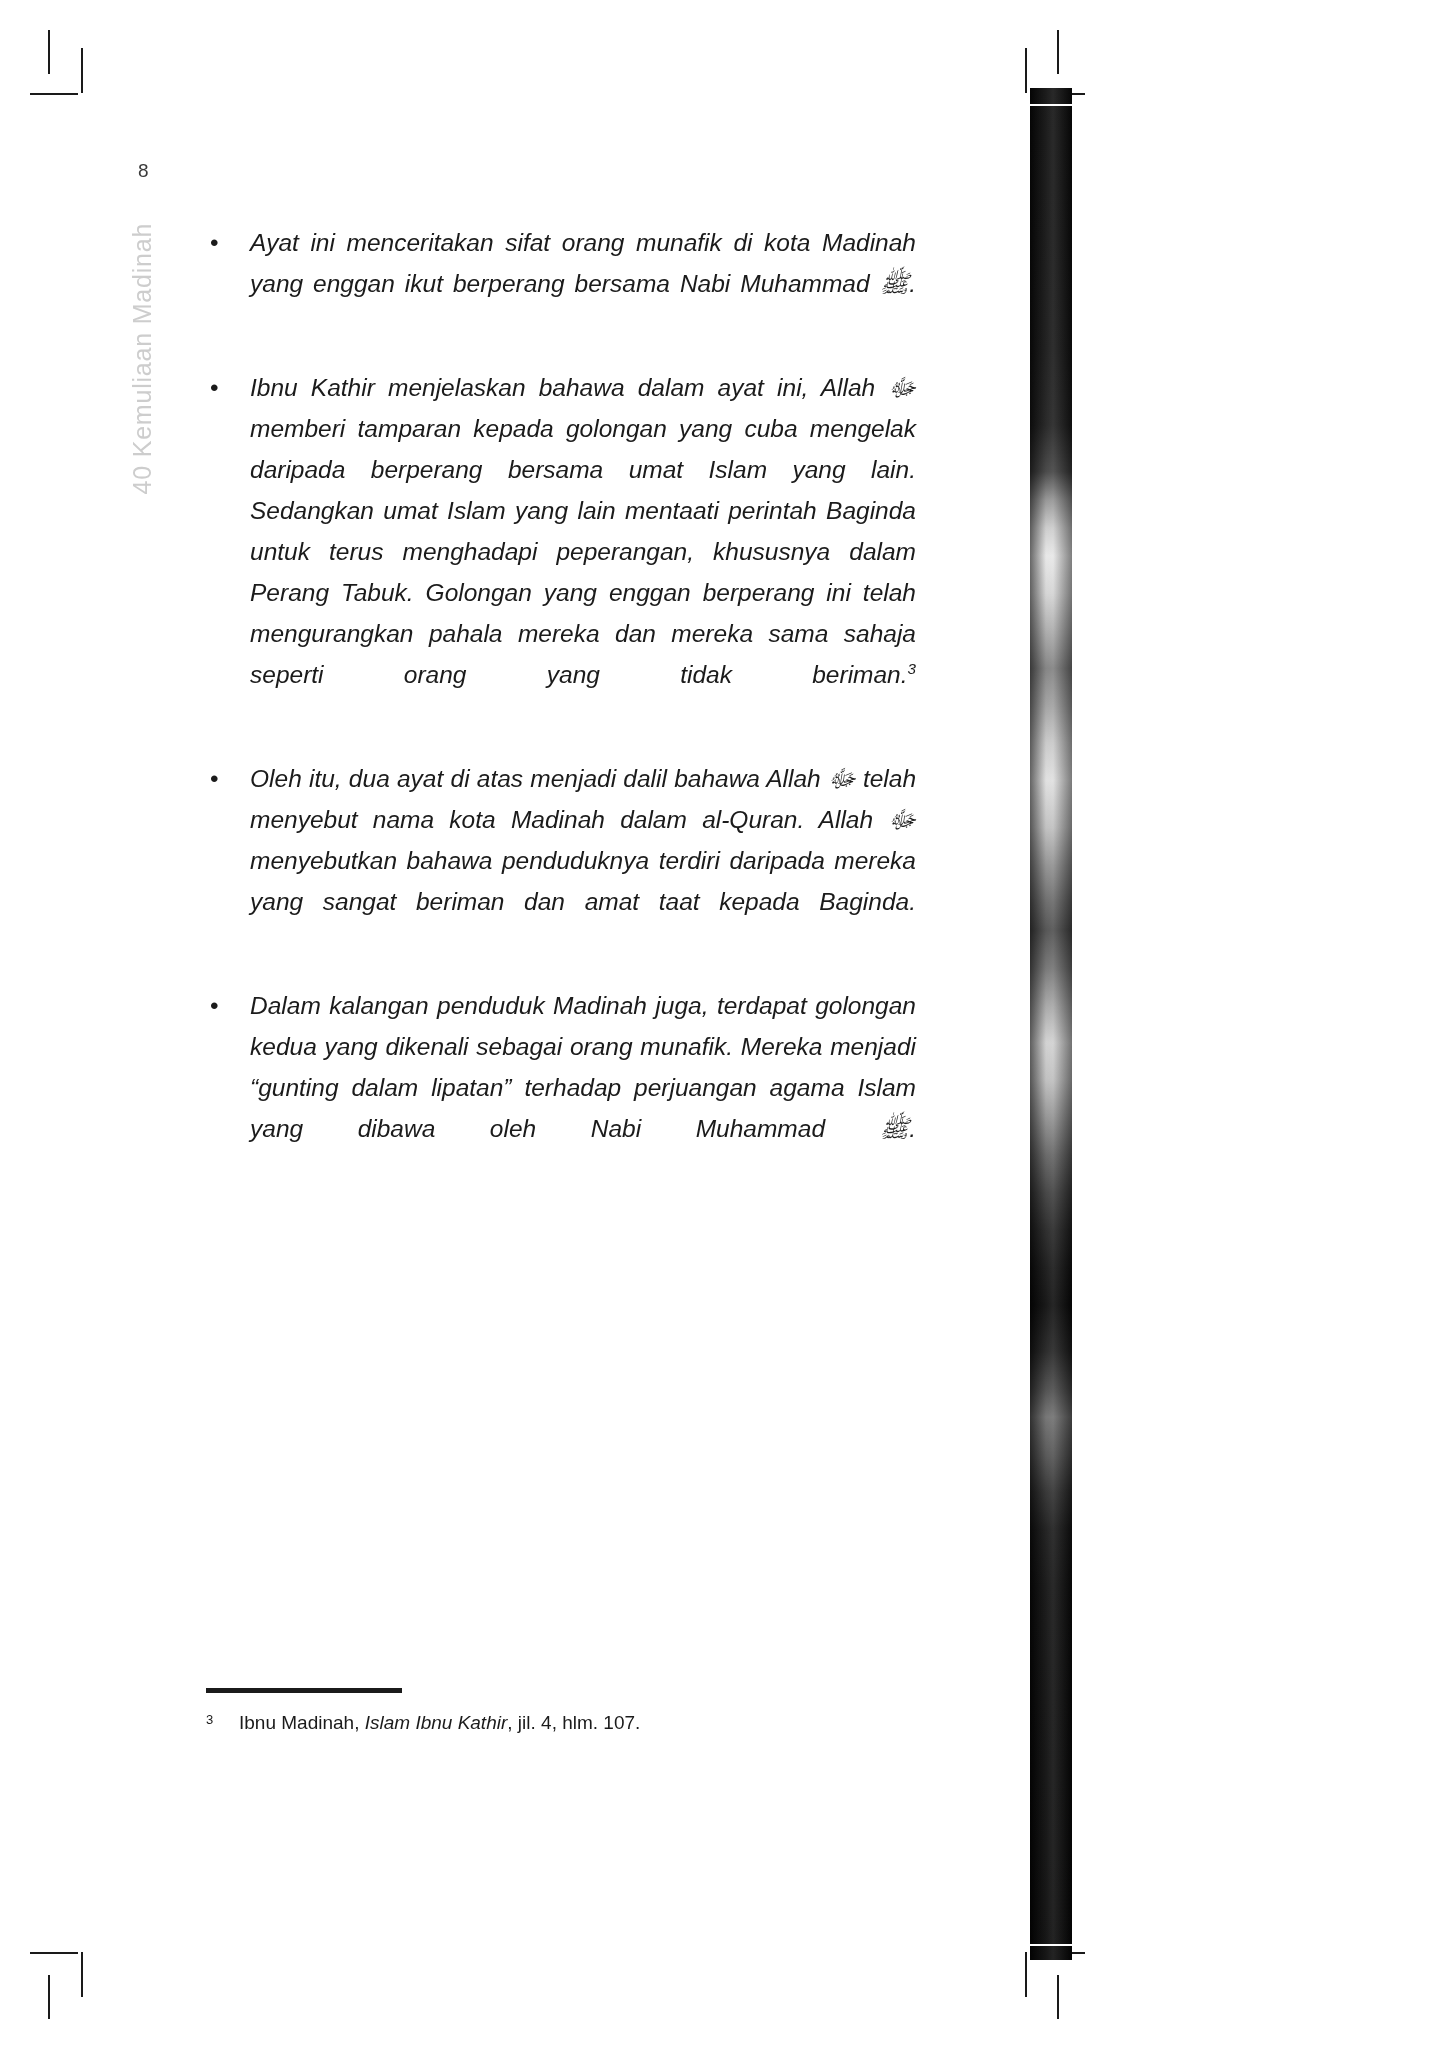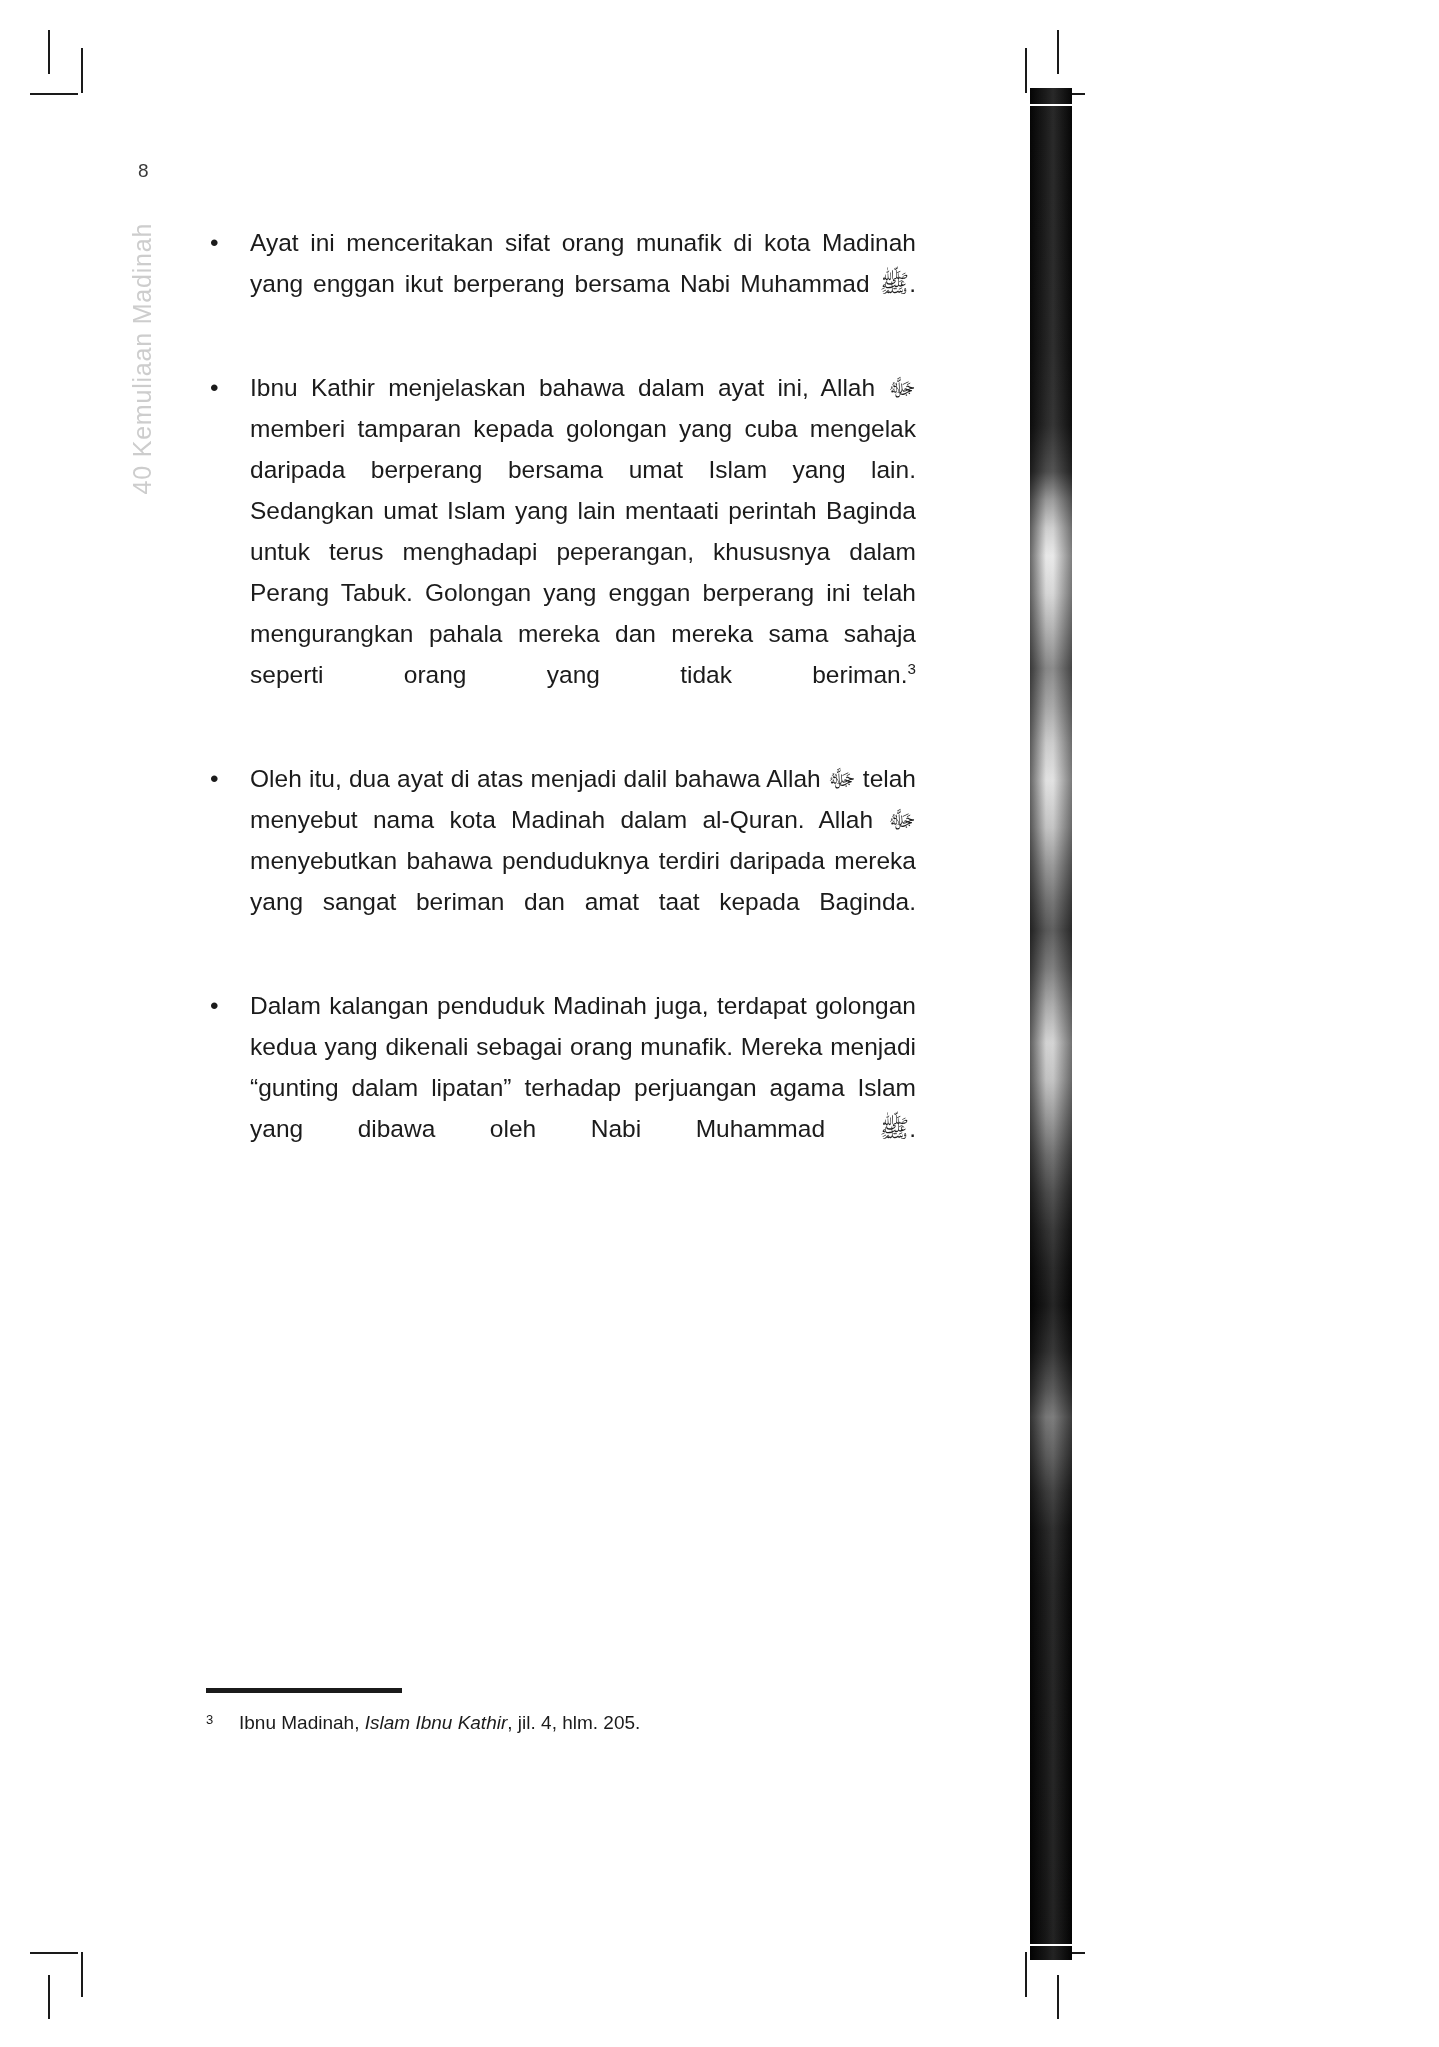--- a/index.html
+++ b/index.html
@@ -169,20 +169,21 @@
   li.bullet-item .bullet-dot {
     position: absolute;
     left: 4px;
     top: 0;
     font-size: 24.5px;
     line-height: 41px;
     color: #1b1b1b;
   }
   li.bullet-item .para-text {
     display: block;
+    font-style: italic;
   }
   
   li.bullet-item .para-text::after {
     content: "";
     display: inline-block;
     width: 100%;
   }
 
   sup.fn-ref {
     font-size: 0.62em;
@@ -272,17 +273,17 @@
         <span class="para-text">Dalam kalangan penduduk Madinah juga, terdapat golongan kedua yang dikenali sebagai orang munafik. Mereka menjadi “gunting dalam lipatan” terhadap perjuangan agama Islam yang dibawa oleh Nabi Muhammad ﷺ.</span>
       </li>
 
     </ul>
   </div>
 
   <div id="footnote-area">
     <div id="footnote-rule"></div>
     <div id="footnote-row">
       <div id="footnote-marker">3</div>
-      <div id="footnote-text"><span>Ibnu Madinah, </span><i>Islam Ibnu Kathir</i><span>, jil. 4, hlm. 205.</span></div>
+      <div id="footnote-text"><span>Ibnu Madinah, </span><i>Islam Ibnu Kathir</i><span>, jil. 4, hlm. 107.</span></div>
     </div>
   </div>
 
 </div>
 
 </body></html>

